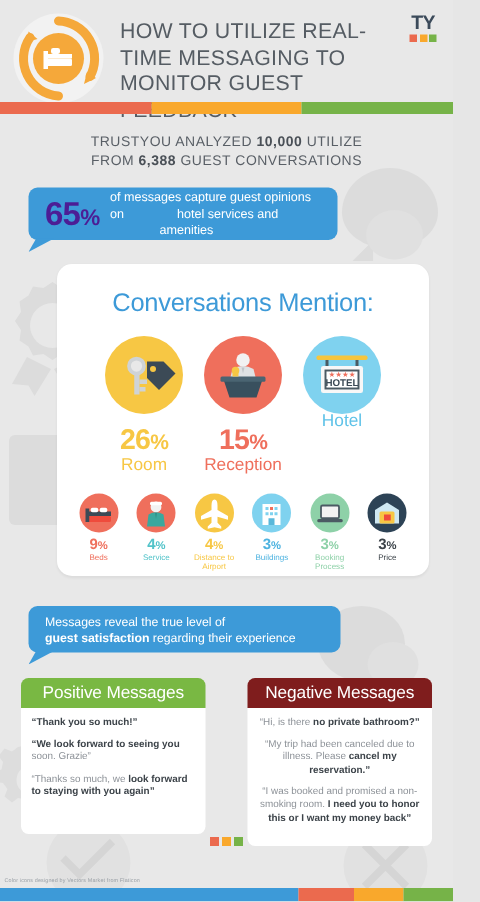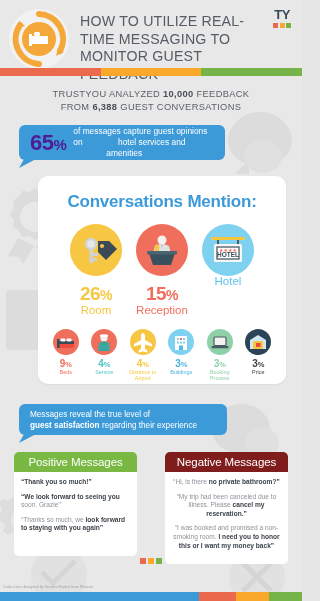--- a/index.html
+++ b/index.html
@@ -64,21 +64,21 @@
   .bubble65 .big small { font-size:15px; font-weight:700; }
   .bubble65 .txt { font-size:8.4px; line-height:11px; color:#fff; }
   .bubble65 .txt b { font-weight:400;margin-left:33px; }
 
   
   .card {
     position:absolute; left:38px; top:176px; width:248px; height:208px;
     background:#fff; border-radius:10px; box-shadow:0 1px 2px rgba(0,0,0,.06);
   }
   .card-title {
-    margin:16px 0 0; text-align:center; font-size:17px; color:#3d9ad8; font-weight:700; letter-spacing:-.2px;
+    margin:16px 0 0; text-align:center; font-size:17px; color:#3d9ad8; font-weight:400; letter-spacing:-.2px;
   }
   .trio { display:flex; justify-content:center; gap:4px; margin-top:12px; }
   .trio-item { width:62px; text-align:center; }
   .circ { width:52px; height:52px; border-radius:50%; margin:0 auto; position:relative; }
   .trio-pct { font-size:19px; font-weight:700; margin-top:7px; letter-spacing:-.5px; }
   .trio-pct small { font-size:14px; }
   .trio-lbl { font-size:11.5px; margin-top:-1px; }
 
   .mini-row { display:flex; justify-content:center; gap:6.5px; margin-top:13px; }
   .mini { width:32px; text-align:center; }
@@ -189,21 +189,21 @@
       </div>
     </div>
   </div>
   <div class="colorbar">
     <span style="background:#eb6a4e"></span>
       <span style="background:#f9a82c"></span>
       <span style="background:#76b348"></span>
   </div>
 
   <div class="intro">
-    <div><span>TRUSTYOU ANALYZED </span><b>10,000</b><span> FEEDBACK</span></div>
+    <div><span>TRUSTYOU ANALYZED </span><b>10,000</b><span> UTILIZE</span></div>
     <div><span>FROM </span><b>6,388</b><span> GUEST CONVERSATIONS</span></div>
   </div>
 
   <div class="bubble65">
     <div class="big"><span>65</span><small>%</small></div>
     <div class="txt">
       <div>of messages capture guest opinions</div>
       <div><span>on </span><b>hotel services</b><span> and </span><b>amenities</b></div>
     </div>
   </div>

